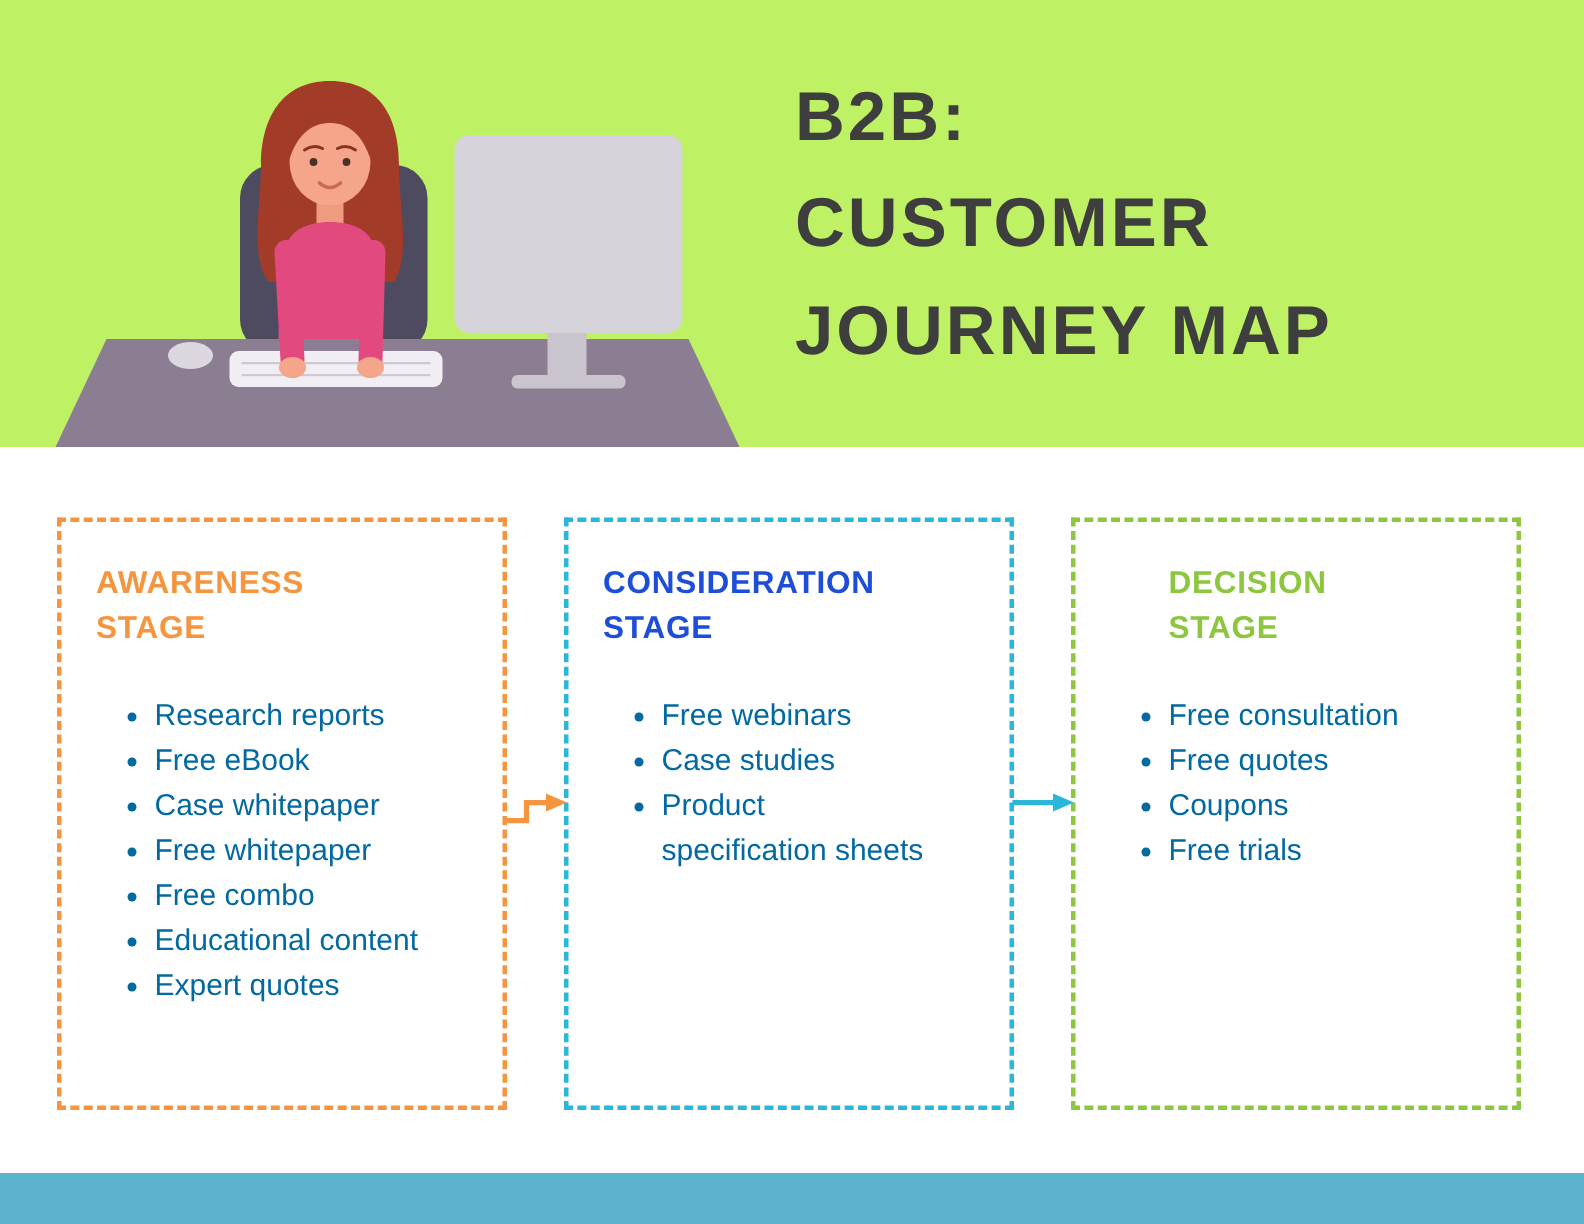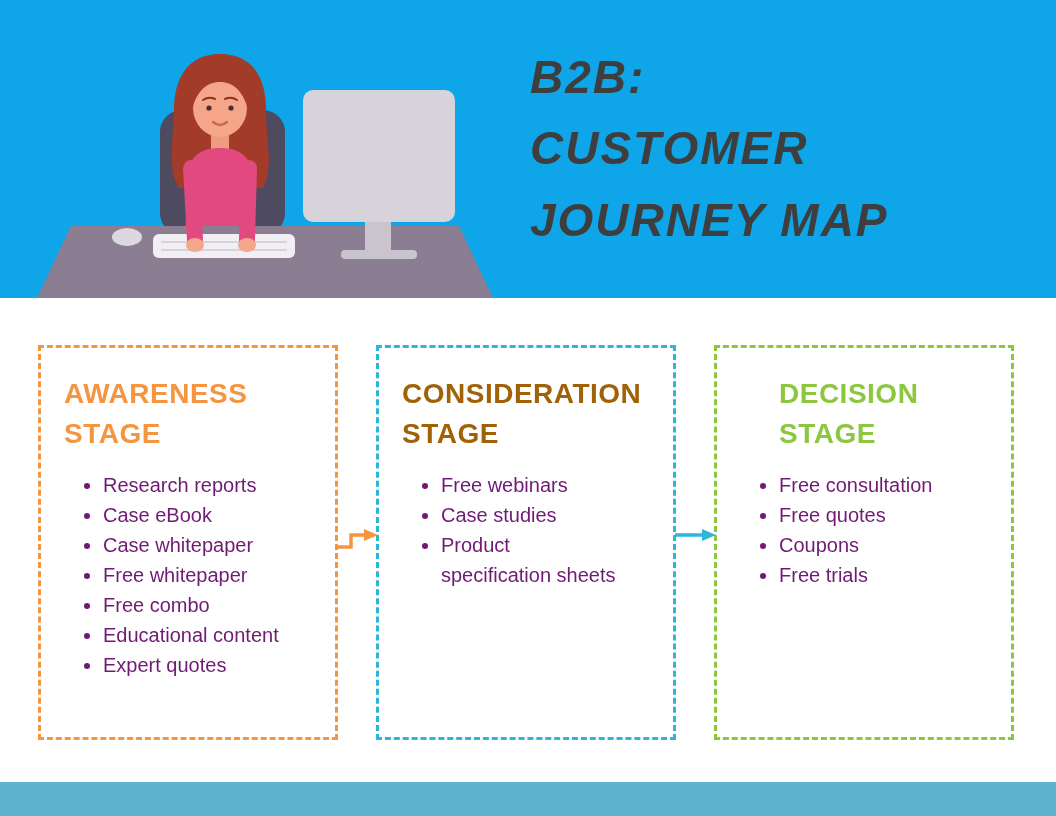--- a/index.html
+++ b/index.html
@@ -11,22 +11,21 @@
     width: 1056px;
     height: 816px;
     background: #ffffff;
     overflow: hidden;
   }
 
   
   .banner {
     position: relative;
     height: 298px;
-    background: #0ea5e9;
-    font-style: italic;
+    background: #bef264;
   }
   .illustration {
     position: absolute;
     left: 35px;
     bottom: 0;
     width: 460px;
     height: 250px;
   }
   .title {
     position: absolute;
@@ -52,39 +51,39 @@
   .stage {
     flex: 0 0 auto;
     width: 300px;
     height: 395px;
     border: 3px dashed;
     padding: 26px 20px 20px 23px;
     background: #ffffff;
   }
   .stage h2 {
     margin: 0;
-    font-size: 28px;
+    font-size: 21px;
     font-weight: 700;
     letter-spacing: 0.5px;
     line-height: 1.42;
   }
   .stage h2 span { display: block; }
   .stage ul {
-    margin: 16px 0 0;
+    margin: 28px 0 0;
     padding-left: 39px;
-    color: #701a75;
+    color: #0369a1;
     font-size: 20px;
     line-height: 1.5;
   }
   .stage li { max-width: 178px; }
 
   .stage-awareness     { border-color: #F6953F; }
   .stage-awareness h2  { color: #F6953F; }
   .stage-consideration { border-color: #2BB6DA; }
-  .stage-consideration h2 { color: #a16207; }
+  .stage-consideration h2 { color: #1d4ed8; }
   .stage-decision      { border-color: #8DC63F; }
   .stage-decision h2   { color: #8DC63F; margin-left: 39px; }
 
   .arrow { position: absolute; }
   .arrow-1 { left: 336px; top: 182px; }
   .arrow-2 { left: 674px; top: 181px; }
 
   
   .bottom-bar {
     position: absolute;
@@ -148,21 +147,21 @@
 
   <main class="stages">
 
     <section class="stage stage-awareness">
       <h2>
         <span>AWARENESS</span>
         <span>STAGE</span>
       </h2>
       <ul>
         <li>Research reports</li>
-        <li>Case eBook</li>
+        <li>Free eBook</li>
         <li>Case whitepaper</li>
         <li>Free whitepaper</li>
         <li>Free combo</li>
         <li>Educational content</li>
         <li>Expert quotes</li>
       </ul>
     </section>
 
     <svg class="arrow arrow-1" width="44" height="26" viewBox="0 0 44 26" aria-hidden="true">
       <polyline points="1,20 15,20 15,8 29,8" fill="none" stroke="#F6953F" stroke-width="3.5"></polyline>

